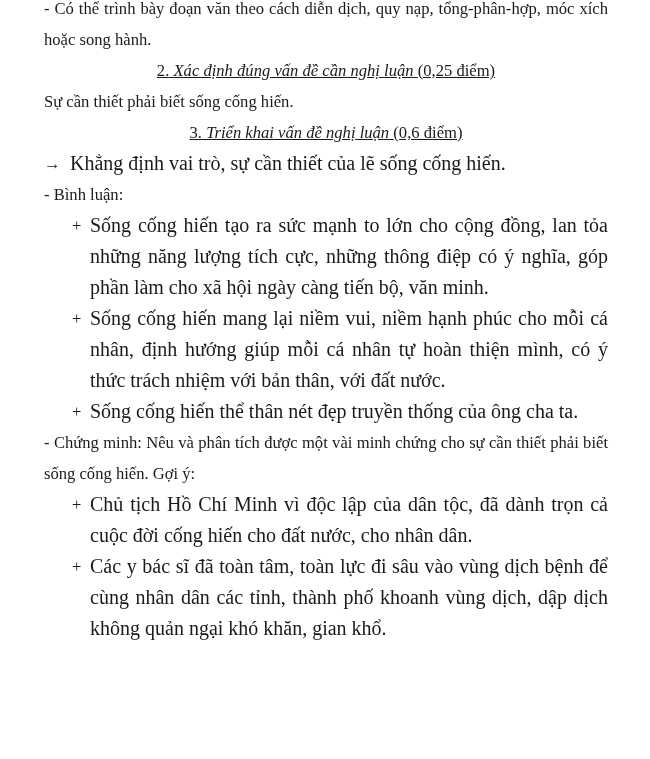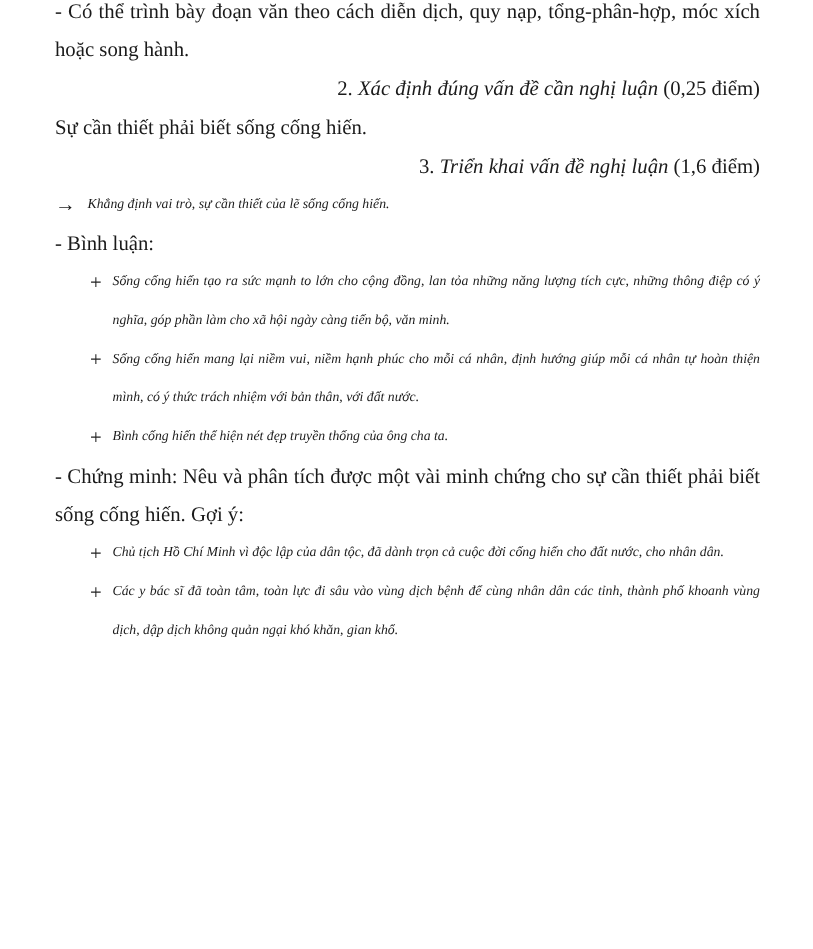--- a/index.html
+++ b/index.html
@@ -38,21 +38,22 @@
     text-justify: inter-word;
     margin: 0;
     hyphens: none;
   }
 
   
   .lvl0 { margin-left: 0; }
 
   
   .heading {
-    text-align: right;
+    text-align: center;
+    text-decoration: underline;
   }
   .heading .t { font-style: italic; }
 
   
   .it { font-style: italic; }
 
   
   .bullet {
     display: flex;
     margin-left: 28px;   
@@ -60,62 +61,61 @@
   }
   .bullet .mark {
     flex: 0 0 18px;
     font-size: 16.6px;
     line-height: 31px;
     text-align: left;
     user-select: none;
   }
   .bullet .btext {
     flex: 1 1 auto;
-    font-size: 11px;
+    font-size: 20px;
     line-height: 31px;
     text-align: justify;
     text-justify: inter-word;
     
     padding-left: 0;
-    font-style: italic;
   }
 
   
   .arrow .mark {
     flex: 0 0 26px;
   }
   .arrow {
     margin-left: 0;
   }
 </style>
 </head>
 <body>
 
 <div id="page">
   <div class="doc" id="doc-body">
       <p class="para lvl0">- Có thể trình bày đoạn văn theo cách diễn dịch, quy nạp, tổng-phân-hợp, móc xích hoặc song hành.</p>
       <p class="para lvl0 heading"><span>2.</span> <span class="t">Xác định đúng vấn đề cần nghị luận</span> <span>(0,25 điểm)</span></p>
       <p class="para lvl0">Sự cần thiết phải biết sống cống hiến.</p>
-      <p class="para lvl0 heading"><span>3.</span> <span class="t">Triển khai vấn đề nghị luận</span> <span>(1,6 điểm)</span></p>
+      <p class="para lvl0 heading"><span>3.</span> <span class="t">Triển khai vấn đề nghị luận</span> <span>(0,6 điểm)</span></p>
       <div class="bullet arrow">
         <span class="mark">→</span>
         <span class="btext">Khẳng định vai trò, sự cần thiết của lẽ sống cống hiến.</span>
       </div>
       <p class="para lvl0">- Bình luận:</p>
       <div class="bullet">
         <span class="mark">+</span>
         <span class="btext">Sống cống hiến tạo ra sức mạnh to lớn cho cộng đồng, lan tỏa những năng lượng tích cực, những thông điệp có ý nghĩa, góp phần làm cho xã hội ngày càng tiến bộ, văn minh.</span>
       </div>
       <div class="bullet">
         <span class="mark">+</span>
         <span class="btext">Sống cống hiến mang lại niềm vui, niềm hạnh phúc cho mỗi cá nhân, định hướng giúp mỗi cá nhân tự hoàn thiện mình, có ý thức trách nhiệm với bản thân, với đất nước.</span>
       </div>
       <div class="bullet">
         <span class="mark">+</span>
-        <span class="btext">Bình cống hiến thể hiện nét đẹp truyền thống của ông cha ta.</span>
+        <span class="btext">Sống cống hiến thể thân nét đẹp truyền thống của ông cha ta.</span>
       </div>
       <p class="para lvl0">- Chứng minh: Nêu và phân tích được một vài minh chứng cho sự cần thiết phải biết sống cống hiến. Gợi ý:</p>
       <div class="bullet">
         <span class="mark">+</span>
         <span class="btext">Chủ tịch Hồ Chí Minh vì độc lập của dân tộc, đã dành trọn cả cuộc đời cống hiến cho đất nước, cho nhân dân.</span>
       </div>
       <div class="bullet">
         <span class="mark">+</span>
         <span class="btext">Các y bác sĩ đã toàn tâm, toàn lực đi sâu vào vùng dịch bệnh để cùng nhân dân các tỉnh, thành phố khoanh vùng dịch, dập dịch không quản ngại khó khăn, gian khổ.</span>
       </div>

